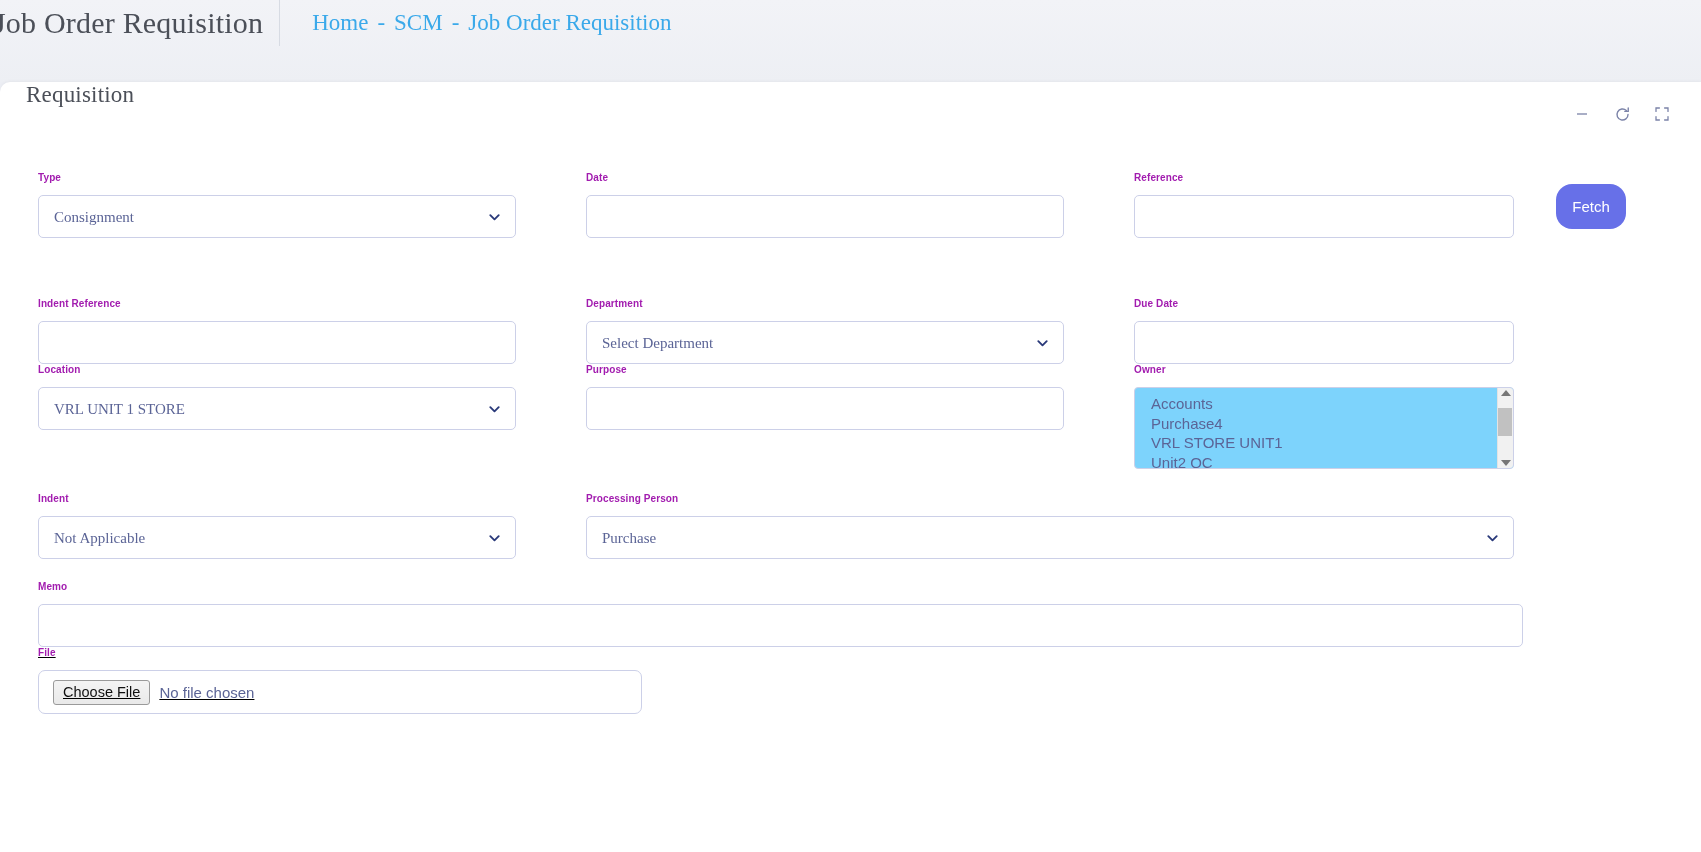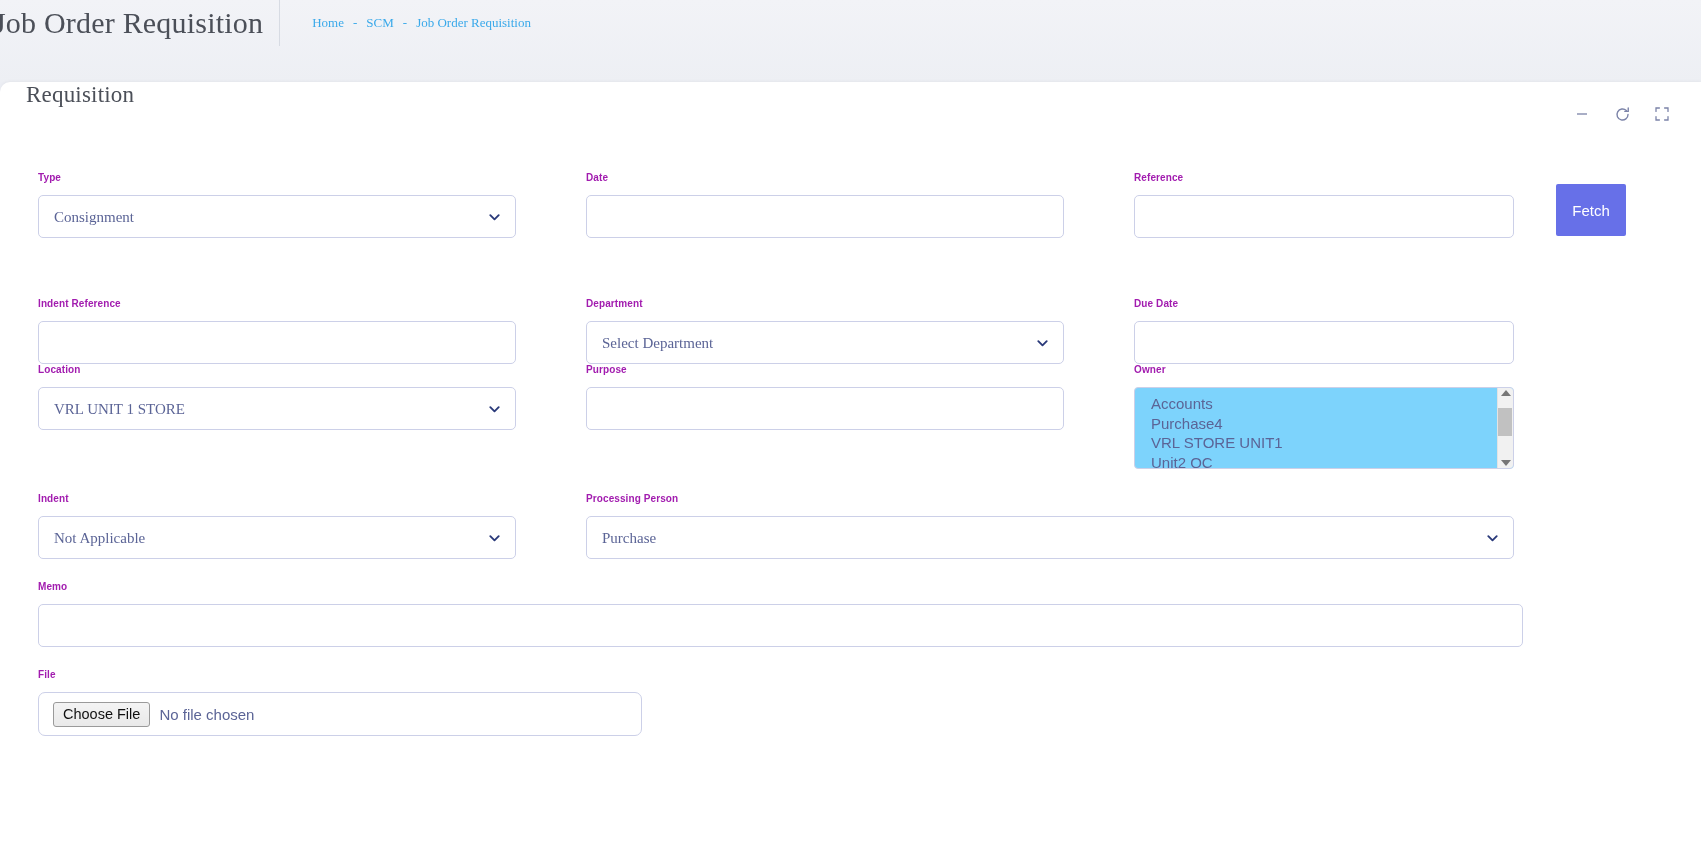--- a/index.html
+++ b/index.html
@@ -33,21 +33,21 @@
     letter-spacing: .2px;
   }
   .title-sep {
     width: 1px;
     height: 46px;
     background: #d7dbe3;
     margin: 0 32px 0 16px;
   }
   .breadcrumb {
     font-family: "Liberation Serif", serif;
-    font-size: 13px;
+    font-size: 23px;
     line-height: 46px;
     color: #3aa9ea;
     white-space: nowrap;
   }
   .breadcrumb .crumb { color: #3aa9ea; text-decoration: none; }
   .breadcrumb .sep { color: #3aa9ea; margin: 0 9px; }
 
   
   .card {
     position: absolute;
@@ -223,24 +223,24 @@
     color: #5b6496;
     margin-left: 9px;
   }
 
   
   .fetch-btn {
     position: absolute;
     left: 1556px;
     top: 102px;
     width: 70px;
-    height: 52px;
+    height: 45px;
     background: #6770e8;
     border: none;
-    border-radius: 2px;
+    border-radius: 16px;
     color: #ffffff;
     font-size: 15px;
     font-family: "Liberation Sans", sans-serif;
     cursor: pointer;
   }
 </style>
 </head>
 <body>
 
 <div class="topbar">
@@ -400,21 +400,21 @@
       </div>
     </div>
 
     <div class="row" style="margin-top:22px;">
       <div class="col" style="width:1485px;">
         <label class="fld">Memo</label>
         <input class="ctl" type="text" value="" style="">
       </div>
     </div>
 
-    <div class="row" style="margin-top:22px;">
+    <div class="row" style="text-decoration:underline;">
       <div class="col" style="width:640px;">
         <label class="fld">File</label>
         <div class="file-ctl">
           <span class="choose-btn">Choose File</span>
           <span class="file-name">No file chosen</span>
         </div>
       </div>
     </div>
 
   </div>

